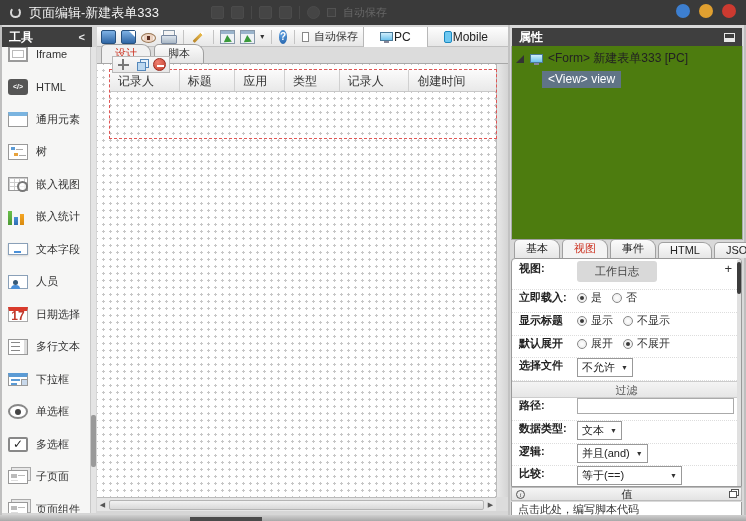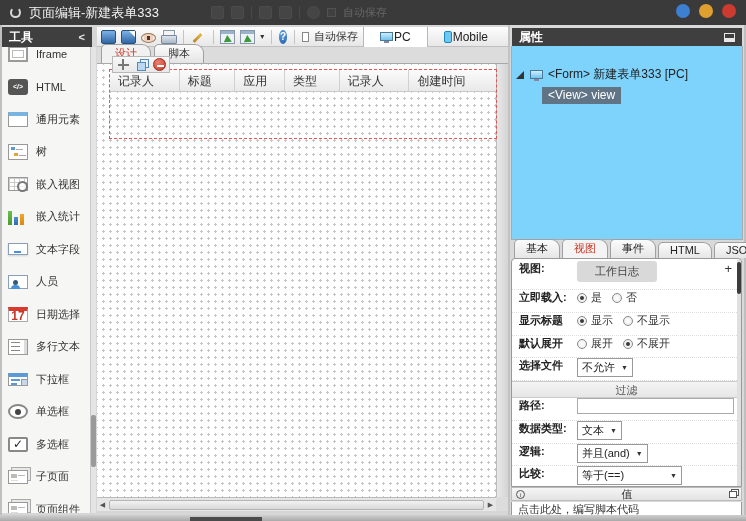--- a/index.html
+++ b/index.html
@@ -108,21 +108,21 @@
   #vscroll { position:absolute; left:496px; top:64px; width:13px; height:433px; background:linear-gradient(90deg,#e8e8e8,#d2d2d2); border-left:1px solid #bbb; }
   #hscroll { position:absolute; left:97px; top:497px; width:399px; height:14px; background:#e6e6e6; border-top:1px solid #bbb; display:flex; align-items:center; }
   .hs-arrow { width:11px; height:12px; font-size:7px; color:#555; text-align:center; line-height:12px; cursor:pointer; }
   #hs-thumb { flex:1; height:10px; margin:0 1px; background:linear-gradient(#f2f2f2,#d8d8d8); border:1px solid #b4b4b4; border-radius:2px; cursor:pointer; }
   #scroll-corner { position:absolute; left:496px; top:497px; width:13px; height:14px; background:#dcdcdc; }
 
   
   #rightpanel-bg { position:absolute; left:508px; top:25px; width:236px; height:490px; background:#d9d9d9; border-left:2px solid #c2c2c2; }
   #prop-header { position:absolute; left:512px; top:28px; width:230px; height:18px; background:#3f3f3f; color:#fff; font-size:12px; font-weight:bold; display:flex; align-items:center; justify-content:space-between; padding:0 7px; }
   .min-icon { width:11px; height:9px; border:1px solid #e8e8e8; background:linear-gradient(transparent 55%, #e8e8e8 55%); cursor:pointer; }
-  #tree { position:absolute; left:511px; top:46px; width:232px; height:194px; background:#7dd3fc; border:1px solid #aaa; border-top:none; padding:20px 4px; }
+  #tree { position:absolute; left:511px; top:46px; width:232px; height:194px; background:#4d7c0f; border:1px solid #aaa; border-top:none; padding:4px 4px; }
   .tree-row1 { display:flex; align-items:center; gap:5px; }
   .tw { width:0; height:0; border:4px solid transparent; border-bottom-color:#333; border-right-color:#333; margin-right:1px; }
   .tree-label { font-size:12px; color:#222; white-space:nowrap; }
   .tree-row2 { margin:4px 0 0 26px; }
   .tree-sel { display:inline-block; background:#607486; color:#fff; font-size:12px; padding:1px 6px 2px; cursor:pointer; }
 
   #prop-tabs { position:absolute; left:511px; top:240px; width:232px; height:18px; display:flex; align-items:flex-end; padding-left:3px; gap:2px; }
   .ptab { padding:1px 11px 2px; border:1px solid #a0a0a0; border-bottom:none; border-radius:5px 9px 0 0; background:linear-gradient(#fbfbfb,#e6e6e6); font-size:11px; color:#222; cursor:pointer; white-space:nowrap; }
   .ptab.active { color:#cc3322; background:#f4f4f4; }
 

